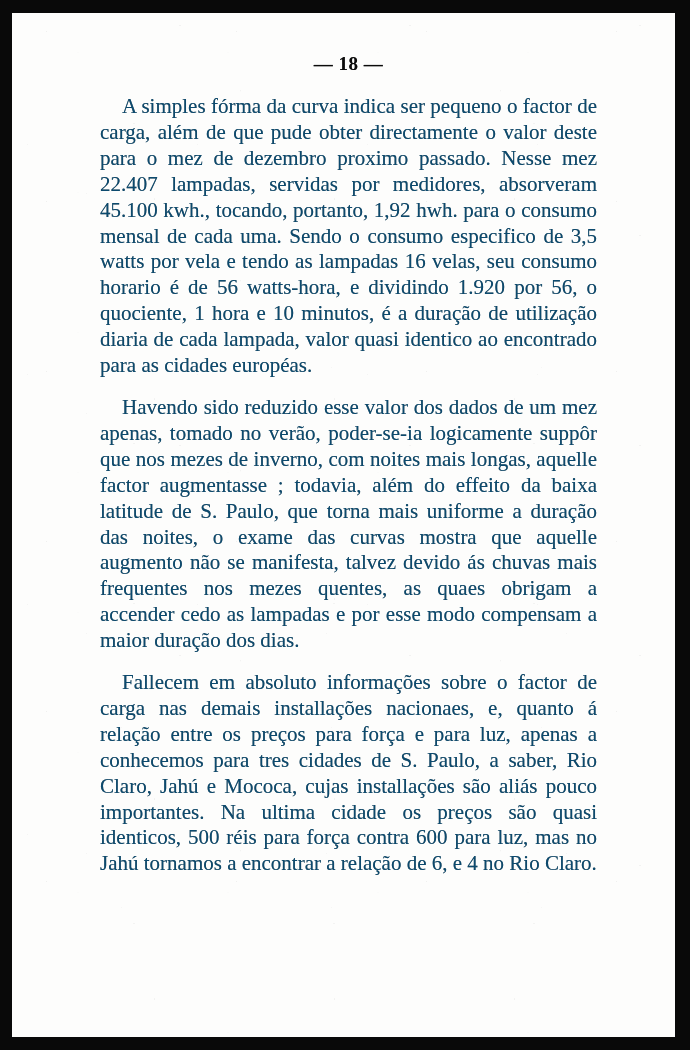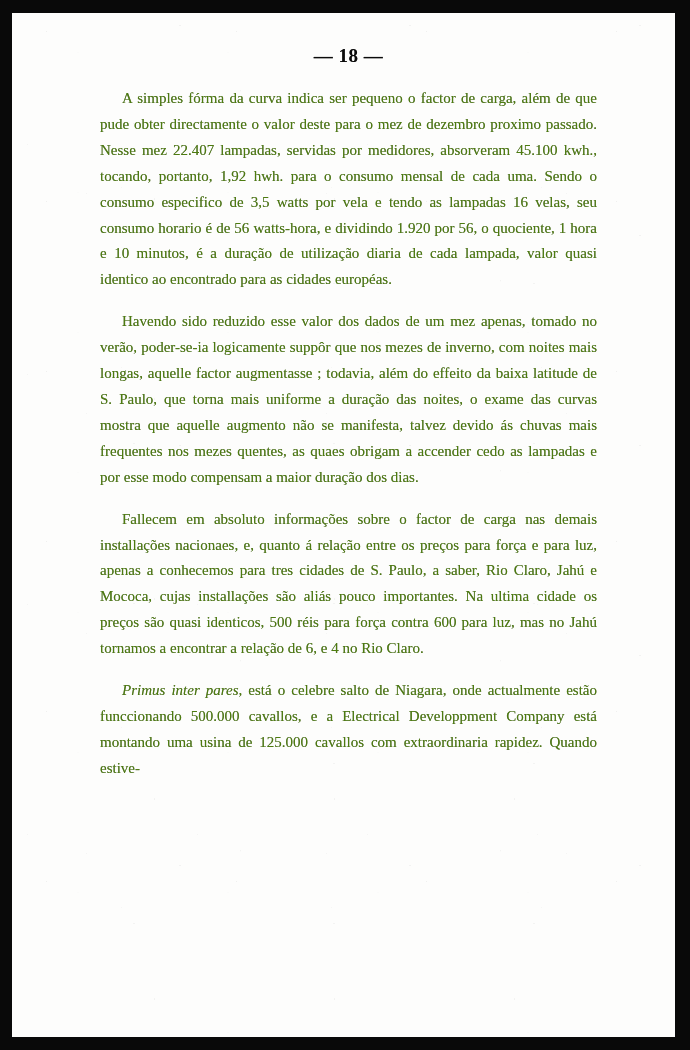--- a/index.html
+++ b/index.html
@@ -54,35 +54,35 @@
 
   #text-column {
     position: absolute;
     left: 88px;
     top: 0;
     width: 497px;
   }
 
   #folio {
     margin: 0;
-    padding-top: 32px;
+    padding-top: 40px;
     text-align: center;
     font-weight: bold;
     font-size: 19px;
     letter-spacing: .5px;
     color: #0b0b0b;
   }
 
   .para {
     margin: 0;
     text-align: justify;
     text-justify: inter-word;
-    font-size: 15px;
+    font-size: 21px;
     line-height: 25.9px;
-    color: #4d7c0f;
+    color: #0c4a6e;
     text-indent: 22px;
     -webkit-font-smoothing: none;
   }
   .para.first { margin-top: 19px; }
   .para + .para { margin-top: 16px; }
 
   .para em {
     font-style: italic;
   }
 
@@ -100,17 +100,16 @@
 
       <div id="folio">— 18 —</div>
 
       <p class="para first">A simples fórma da curva indica ser pequeno o factor de carga, além de que pude obter directamente o valor deste para o mez de dezembro proximo passado. Nesse mez 22.407 lampadas, servidas por medidores, absorveram 45.100 kwh., tocando, portanto, 1,92 hwh. para o consumo mensal de cada uma. Sendo o consumo especifico de 3,5 watts por vela e tendo as lampadas 16 velas, seu consumo horario é de 56 watts-hora, e dividindo 1.920 por 56, o quociente, 1 hora e 10 minutos, é a duração de utilização diaria de cada lampada, valor quasi identico ao encontrado para as cidades européas.</p>
 
       <p class="para">Havendo sido reduzido esse valor dos dados de um mez apenas, tomado no verão, poder-se-ia logicamente suppôr que nos mezes de inverno, com noites mais longas, aquelle factor augmentasse ; todavia, além do effeito da baixa latitude de S. Paulo, que torna mais uniforme a duração das noites, o exame das curvas mostra que aquelle augmento não se manifesta, talvez devido ás chuvas mais frequentes nos mezes quentes, as quaes obrigam a accender cedo as lampadas e por esse modo compensam a maior duração dos dias.</p>
 
       <p class="para">Fallecem em absoluto informações sobre o factor de carga nas demais installações nacionaes, e, quanto á relação entre os preços para força e para luz, apenas a conhecemos para tres cidades de S. Paulo, a saber, Rio Claro, Jahú e Mococa, cujas installações são aliás pouco importantes. Na ultima cidade os preços são quasi identicos, 500 réis para força contra 600 para luz, mas no Jahú tornamos a encontrar a relação de 6, e 4 no Rio Claro.</p>
 
 
-      <p class="para"><em>Primus inter pares,</em><span> está o celebre salto de Niagara, onde actualmente estão funccionando 500.000 cavallos, e a Electrical Developpment Company está montando uma usina de 125.000 cavallos com extraordinaria rapidez. Quando estive-</span></p>
 
     </div>
   </div>
 </div>
 
 </body></html>

